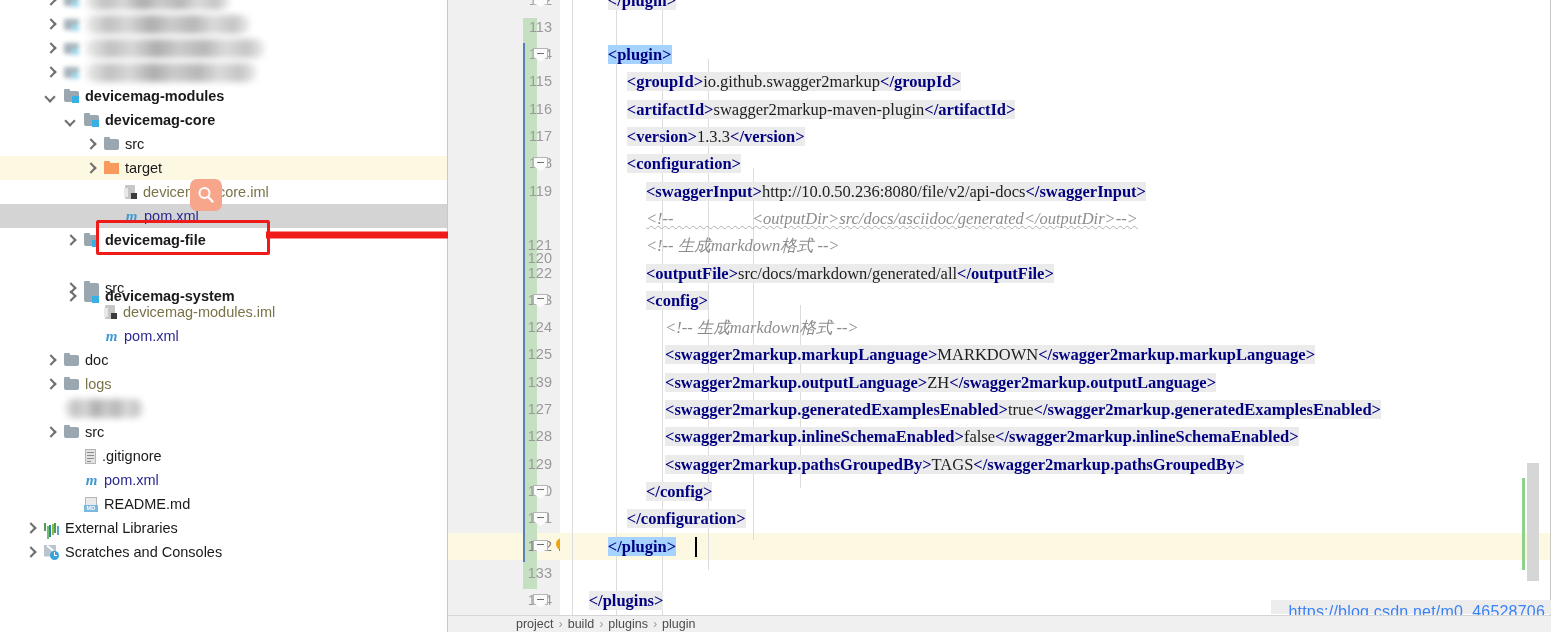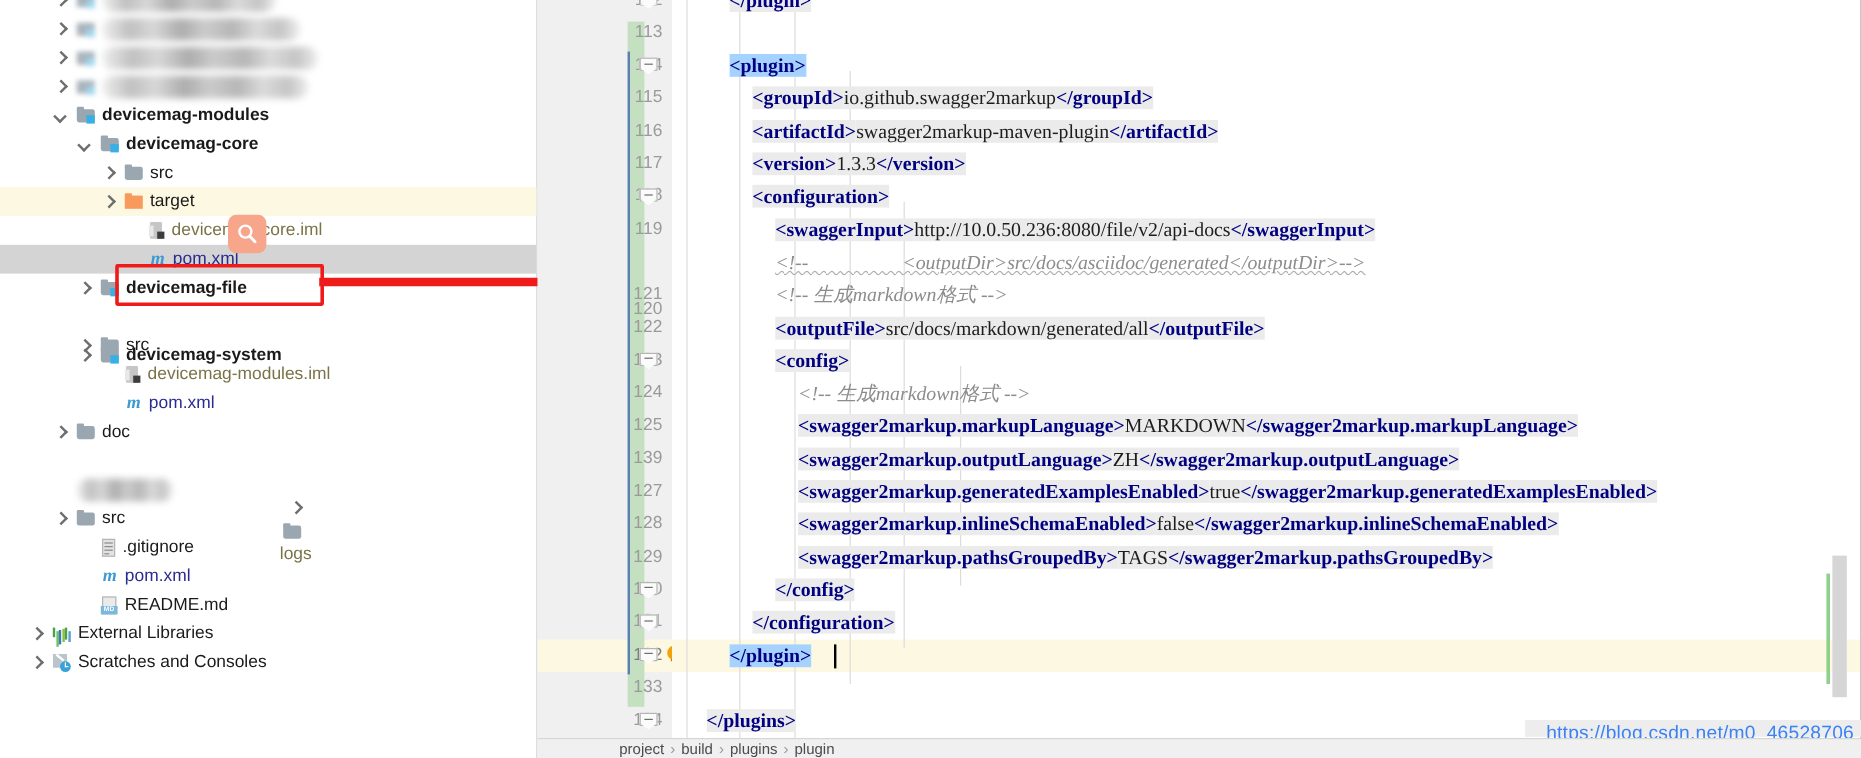--- a/index.html
+++ b/index.html
@@ -342,21 +342,21 @@
       <div class="row" style="position: absolute; left: 0px; top: 348px; width: 467px;">
         <span style="display: inline-block; width: 44px; flex: 0 0 44px;"></span>
         <span class="arrow right"></span>
         <span style="display: inline-block; flex: 0 0 7px; width: 7px;"></span>
         <span class="ico ico-folder">
           <span class="tab"></span>
           <span class="f"></span>
         </span>
         <span class="lbl">doc</span>
       </div>
-      <div class="row" style="position: absolute; left: 0px; top: 372px; width: 493px; flex-direction: column;">
+      <div class="row" style="position: absolute; left: 0px; top: 372px; width: 493px;">
         <span style="display: inline-block; width: 44px; flex: 0 0 44px;"></span>
         <span class="arrow right"></span>
         <span style="display: inline-block; flex: 0 0 7px; width: 7px;"></span>
         <span class="ico ico-folder">
           <span class="tab"></span>
           <span class="f"></span>
         </span>
         <span class="lbl olive">logs</span>
       </div>
       <div class="row" style="position: absolute; left: 0px; top: 396px; width: 447px;">

